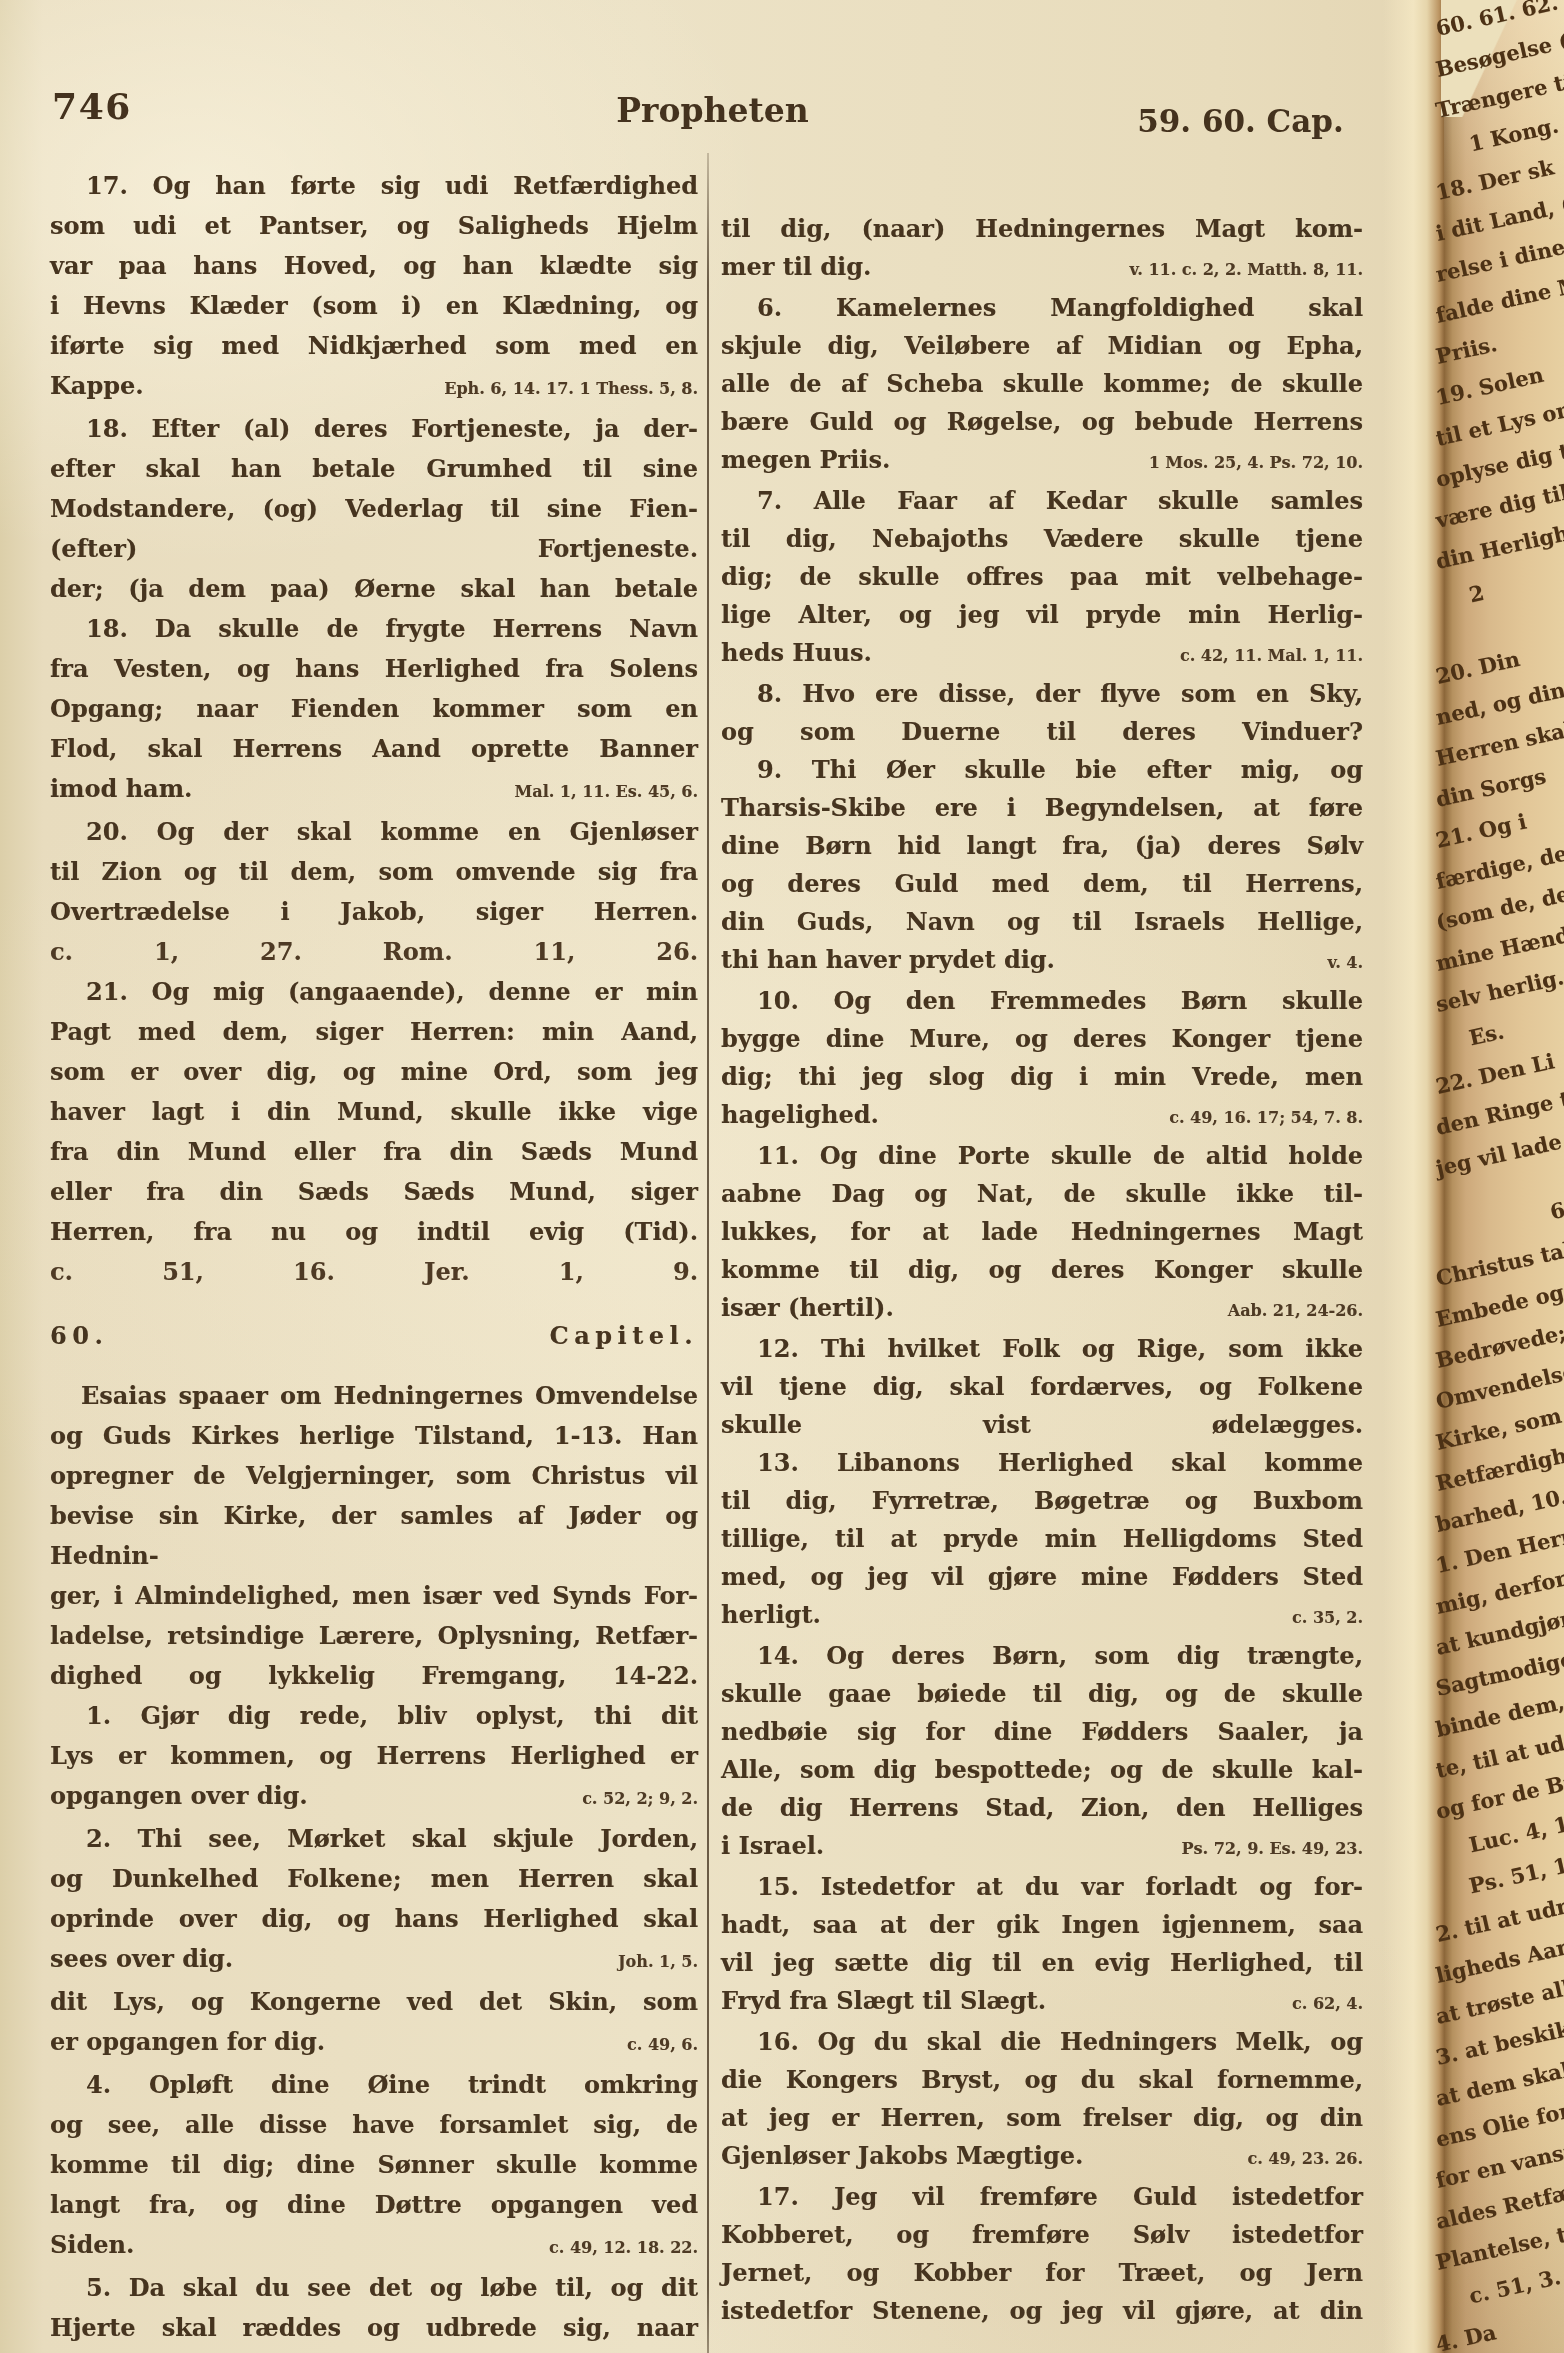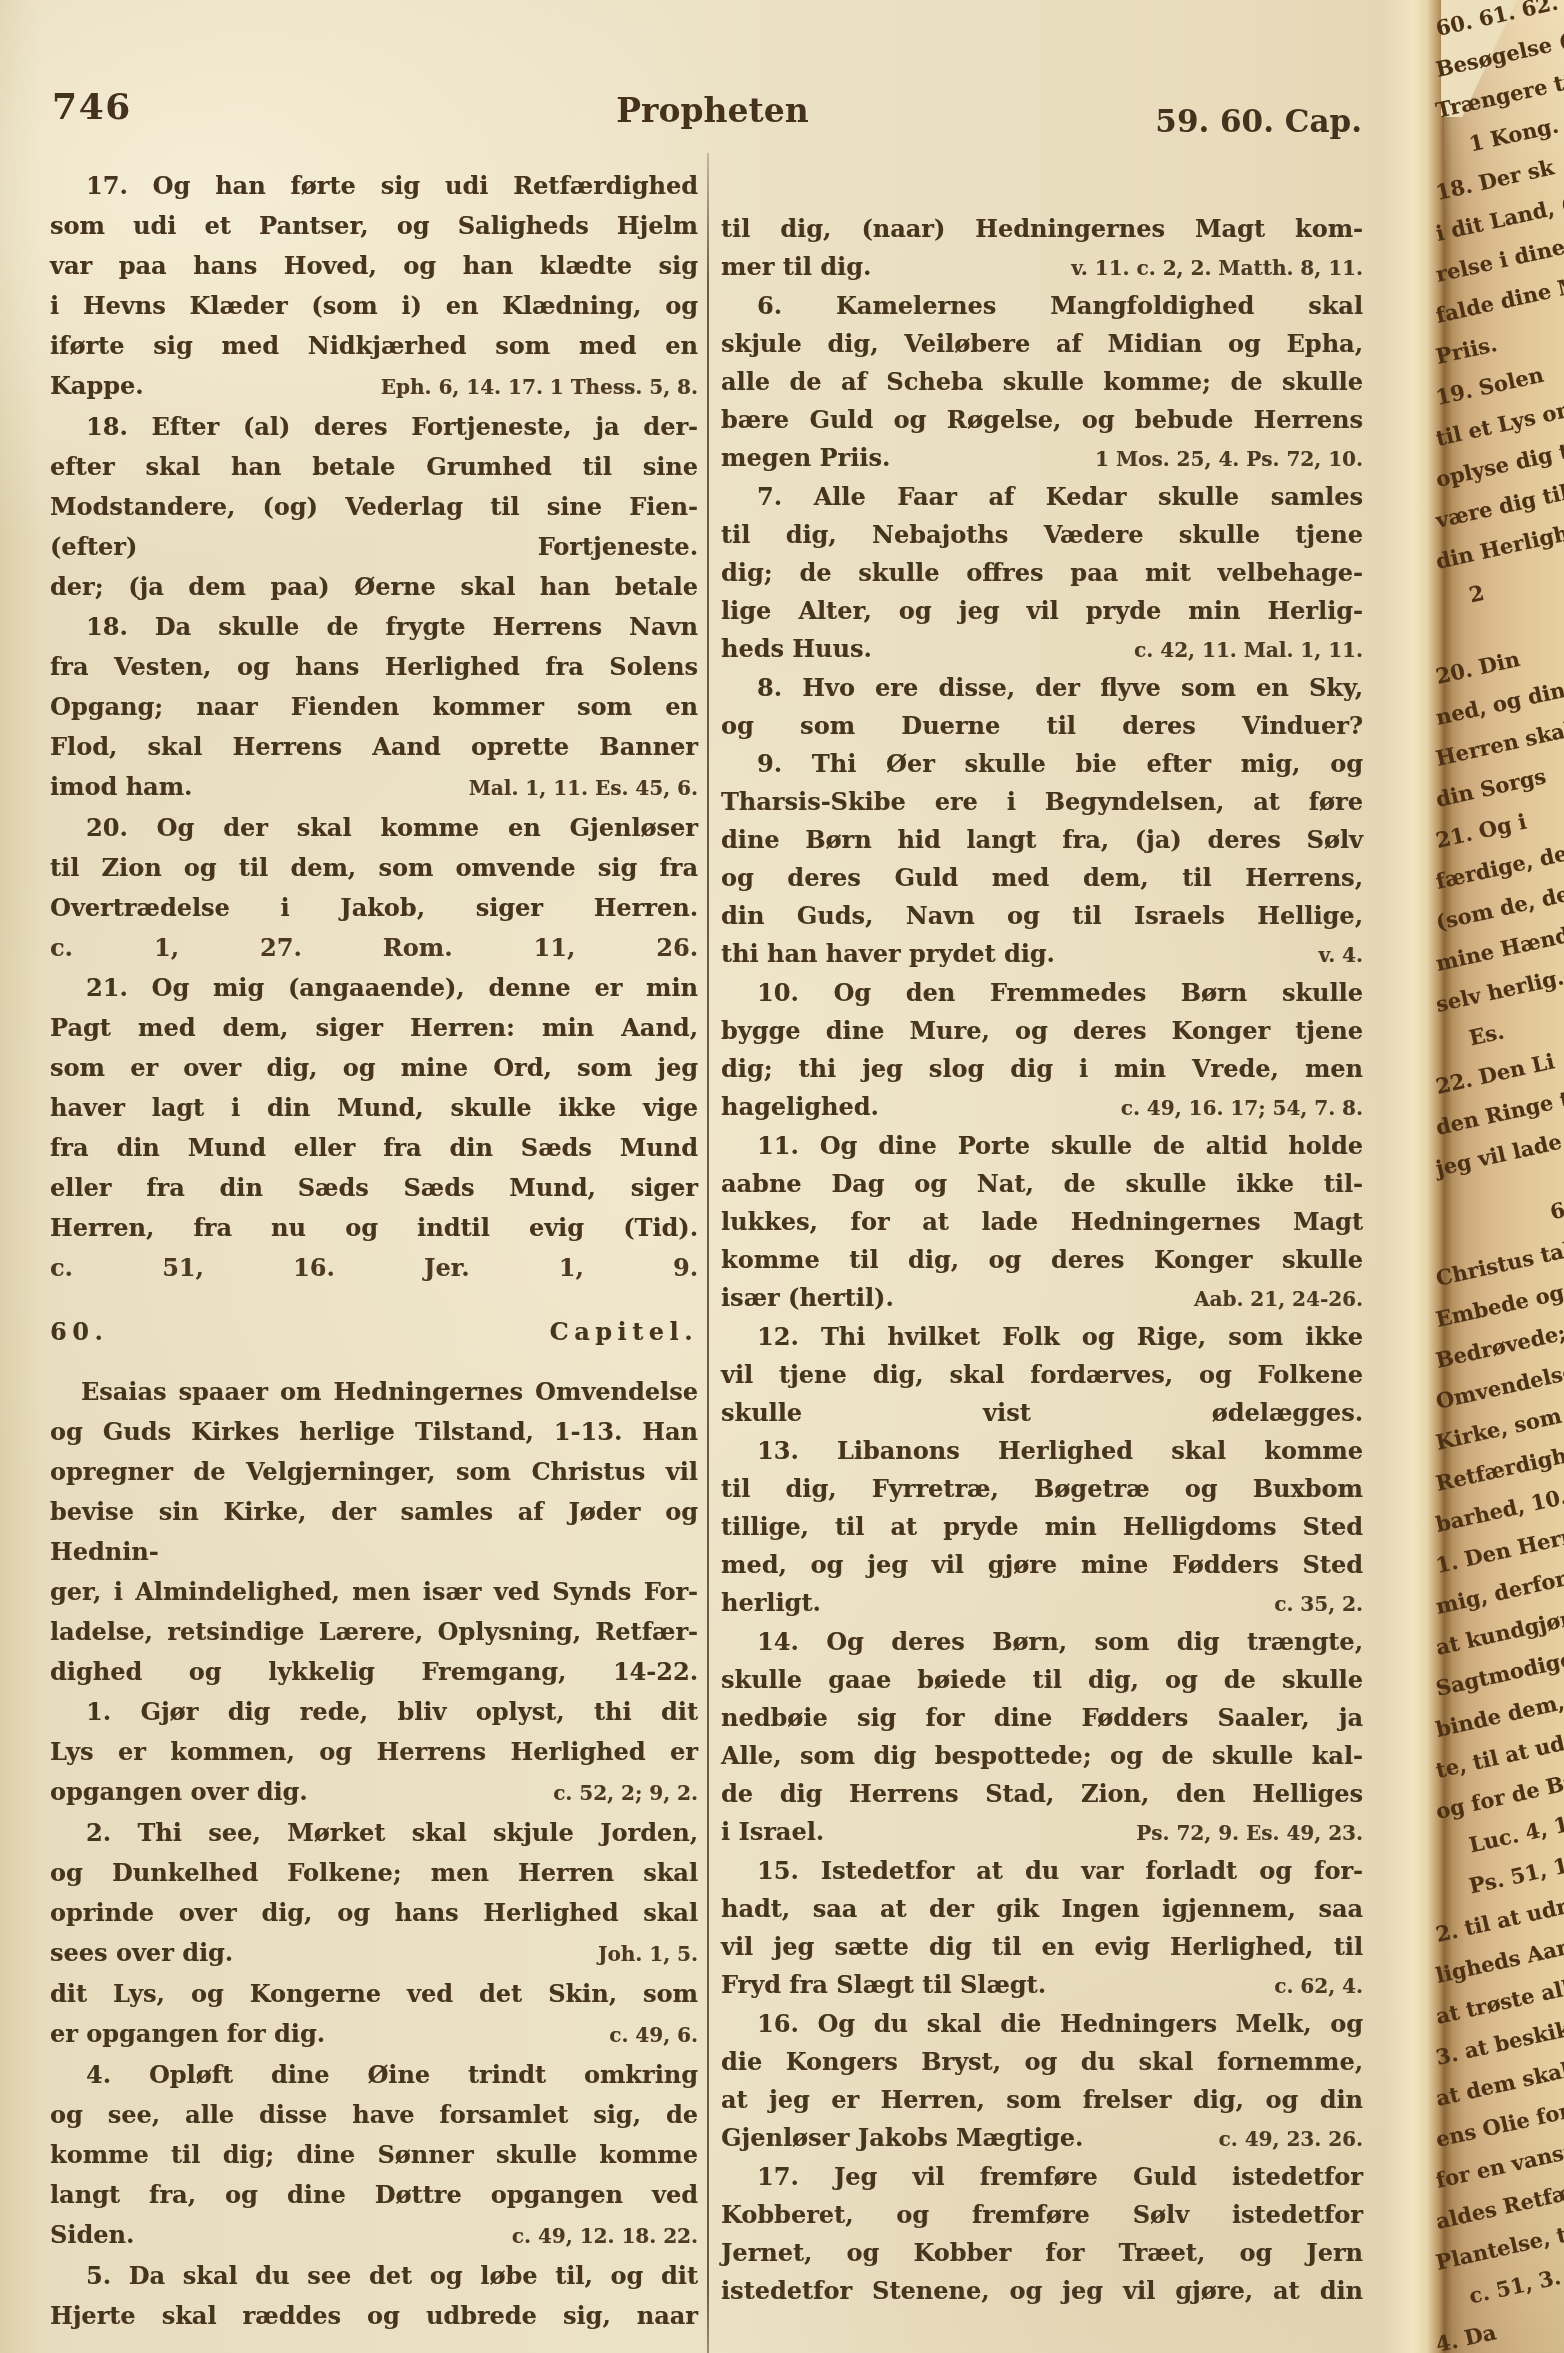--- a/index.html
+++ b/index.html
@@ -22,21 +22,21 @@
   .hdr-num{
     position:absolute;left:52px;top:88px;
     font:700 36px/1 "DejaVu Serif",serif;color:#44321e;
     letter-spacing:1.6px;
   }
   .hdr-title{
     position:absolute;left:548px;top:94px;width:329px;text-align:center;
     font:700 33px/1 "DejaVu Serif",serif;color:#44321e;
   }
   .hdr-cap{
-    position:absolute;left:1119px;top:106px;width:243px;text-align:right;
+    position:absolute;left:1119px;top:106px;width:243px;text-align:center;
     font:700 31px/1 "DejaVu Serif",serif;color:#44321e;
   }
   
   .divider{
     position:absolute;left:707px;top:153px;width:2.3px;height:2200px;
     background:linear-gradient(180deg, rgba(74,58,38,.25), rgba(74,58,38,.8) 6%, rgba(74,58,38,.8) 97%, rgba(74,58,38,.5));
   }
   
   .col{position:absolute;color:#46341f;}
   .col-left{left:50px;top:166px;width:648px;}
@@ -44,21 +44,21 @@
   .col .ln{
     font:700 24px/40px "DejaVu Serif",serif;
     text-align:justify;text-align-last:justify;text-justify:inter-word;
     text-shadow:0.3px 0.3px 0 rgba(70,52,31,.35);
   }
   .col-right .ln{line-height:38px;}
   .k-f{padding-left:36px;}
   .k-l{text-align-last:left;}
   .k-lr{display:flex;justify-content:space-between;align-items:baseline;}
   .k-lr .lt{white-space:nowrap;}
-  .k-lr .lref{white-space:nowrap;font-size:20px;color:#4e3a24;}
+  .k-lr .lref{white-space:nowrap;font-size:16px;color:#4e3a24;}
   .k-rc{
     text-align:center;text-align-last:center;
     font-size:19.6px;line-height:38px;color:#4e3a24;
   }
   .k-h{
     text-align:center;text-align-last:center;
     font-size:34px;line-height:47px;letter-spacing:5.5px;
     padding:23.5px 0 20.3px 0;
   }
   .k-sf,.k-s,.k-sl{font-size:20.3px;line-height:32px;}

